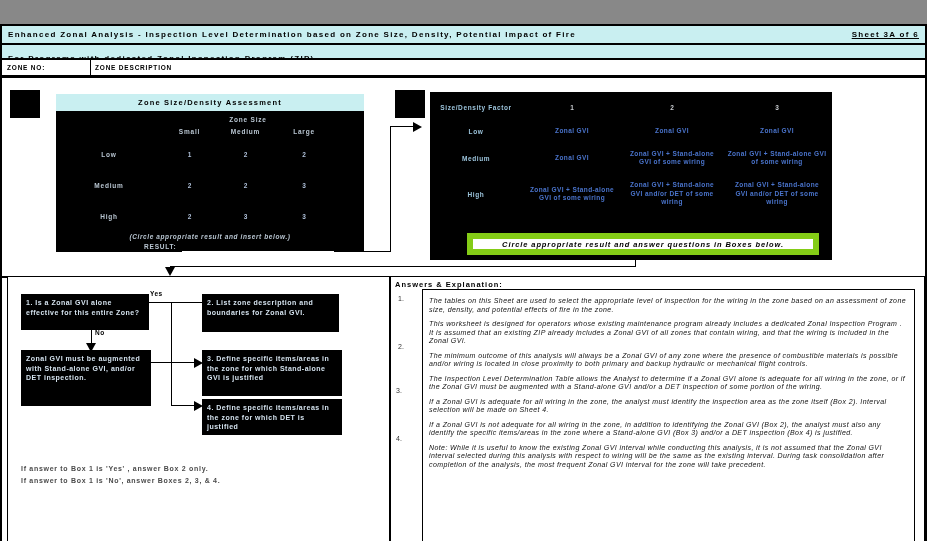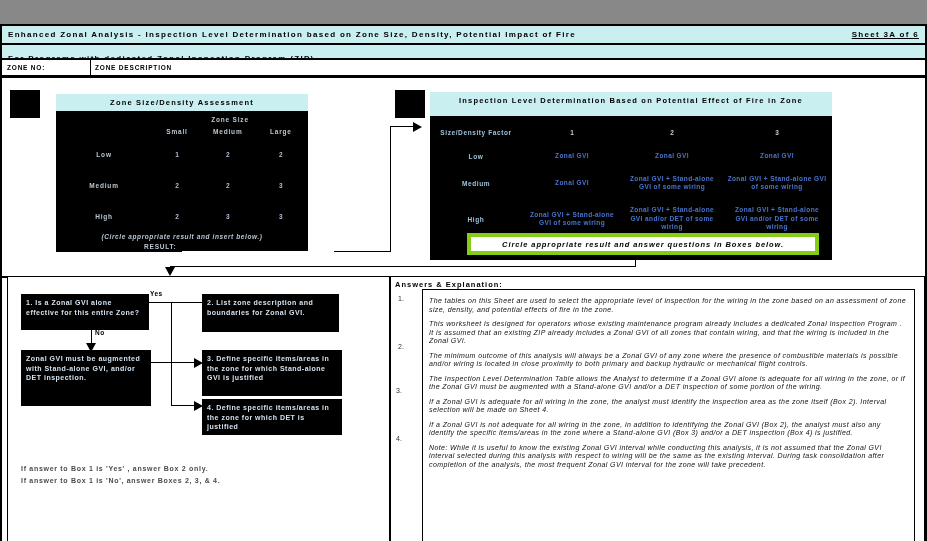--- a/index.html
+++ b/index.html
@@ -44,21 +44,21 @@
     <span class="abs sm-bold" style="left:5px;top:4px;">ZONE NO:</span>
     <div class="abs line" style="left:88px;top:0;width:1px;height:15px;"></div>
     <span class="abs sm-bold" style="left:93px;top:4px;">ZONE DESCRIPTION</span>
     <div class="abs" style="left:30px;top:2px;width:55px;height:11px;"></div>
     <div class="abs" style="left:200px;top:2px;width:700px;height:11px;"></div>
   </div>
 
   <div class="abs blk" style="left:8px;top:64px;width:30px;height:28px;"></div>
   <div class="abs blk" style="left:393px;top:64px;width:30px;height:28px;"></div>
 
-  <div class="abs blk" style="left:54px;top:68px;width:252px;height:158px;">
+  <div class="abs blk" style="left:54px;top:68px;width:308px;height:158px;">
     <div class="cyan tbl-title" style="height:13px;padding-top:4px;border-bottom:1px solid #000;">Zone Size/Density Assessment</div>
 
     <div class="flexrow" style="height:12px;margin-top:4px;">
       <div style="width:106px;"></div>
       <div class="gray-lbl" style="width:172px;text-align:center;">Zone Size</div>
     </div>
 
     <div class="flexrow" style="height:11px;">
       <div style="width:106px;"></div>
       <div class="gray-lbl" style="width:55px;text-align:center;">Small</div>
@@ -91,21 +91,20 @@
   </div>
 
   <div class="abs wline" style="left:180px;top:225px;width:152px;height:1px;z-index:3;"></div>
 
   <div class="abs line" style="left:332px;top:225px;width:56px;height:1px;"></div>
   <div class="abs line" style="left:388px;top:100px;width:1px;height:126px;"></div>
   <div class="abs line" style="left:388px;top:100px;width:24px;height:1px;"></div>
   <div class="abs arrow-r" style="left:411px;top:96px;"></div>
 
   <div class="abs blk" style="left:428px;top:66px;width:402px;height:168px;">
-    <div class="cyan tbl-title" style="height:20px;padding-top:4px;border-bottom:1px solid #000;line-height:10px;">Inspection Level Determination Based on Potential Effect of Fire in Zone</div>
 
     <div class="flexrow" style="height:26px;align-items:center;margin-top:2px;">
       <div class="blue-lbl" style="width:92px;text-align:center;line-height:9px;">Size/Density Factor</div>
       <div class="cell-num" style="width:100px;text-align:center;color:#c8ccd0;">1</div>
       <div class="cell-num" style="width:100px;text-align:center;color:#c8ccd0;">2</div>
       <div class="cell-num" style="width:110px;text-align:center;color:#c8ccd0;">3</div>
     </div>
 
     <div class="flexrow" style="height:22px;align-items:center;">
       <div class="blue-lbl" style="width:92px;text-align:center;">Low</div>
@@ -122,21 +121,21 @@
     </div>
 
     <div class="flexrow" style="height:40px;align-items:center;">
       <div class="blue-lbl" style="width:92px;text-align:center;">High</div>
       <div class="blue-cell" style="width:100px;text-align:center;padding:0 3px;box-sizing:border-box;">Zonal GVI +  Stand-alone GVI of some wiring</div>
       <div class="blue-cell" style="width:100px;text-align:center;padding:0 6px;box-sizing:border-box;">Zonal GVI +  Stand-alone GVI and/or DET of some wiring</div>
       <div class="blue-cell" style="width:110px;text-align:center;padding:0 10px;box-sizing:border-box;">Zonal GVI +  Stand-alone GVI and/or DET of some wiring</div>
     </div>
   </div>
 
-  <div class="abs" style="left:465px;top:207px;width:352px;height:22px;background:#fff;border:4px solid #84cc16;box-sizing:border-box;display:flex;align-items:center;justify-content:center;z-index:3;">
+  <div class="abs" style="left:465px;top:207px;width:352px;height:22px;background:#fff;border:6px solid #84cc16;box-sizing:border-box;display:flex;align-items:center;justify-content:center;z-index:3;">
     <span style="font-weight:bold;font-style:italic;font-size:7.5px;letter-spacing:0.9px;color:#000;">Circle appropriate result and answer questions in Boxes below.</span>
   </div>
 
   <div class="abs line" style="left:633px;top:233px;width:1px;height:8px;"></div>
   <div class="abs line" style="left:168px;top:240px;width:466px;height:1px;"></div>
   <div class="abs arrow-d" style="left:163px;top:241px;"></div>
 
   <div class="abs line" style="left:0;top:250px;width:923px;height:2px;"></div>
 
   <div class="abs" style="left:5px;top:250px;width:383px;height:281px;border:1px solid #000;box-sizing:border-box;background:#fff;">

